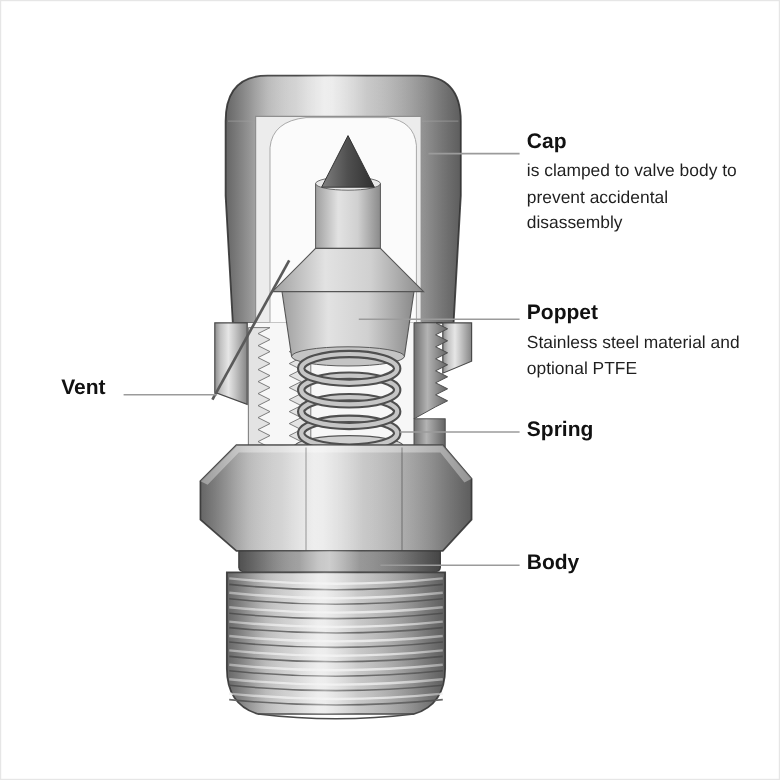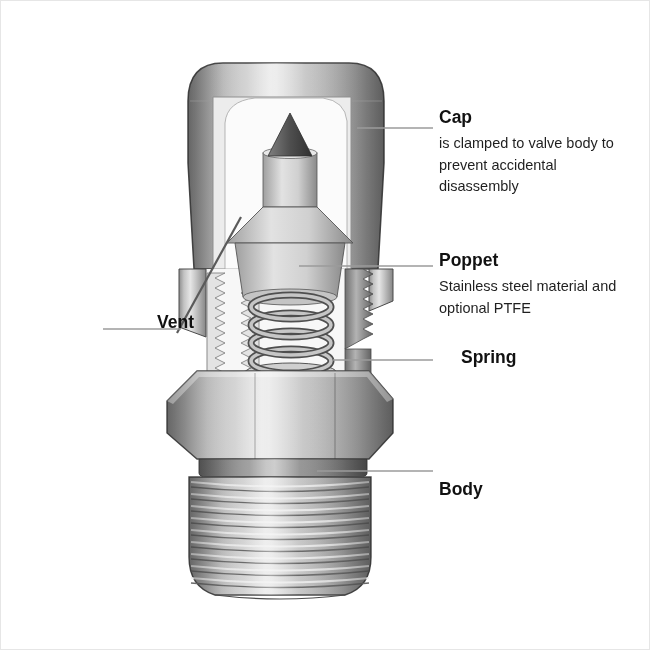--- a/index.html
+++ b/index.html
@@ -11,23 +11,23 @@
     box-sizing:border-box;
     font-family:"Liberation Sans", sans-serif;
     overflow:hidden;
   }
   #valve-svg{position:absolute;left:0;top:0;}
   .label{position:absolute;color:#1a1a1a;}
   .label-title{font-size:17.5px;font-weight:700;line-height:1.15;color:#111;}
   .label-desc{font-size:14.5px;line-height:1.48;margin-top:6px;color:#1f1f1f;}
   .label-cap{left:438px;top:106px;width:180px;}
   .label-poppet{left:438px;top:249px;width:196px;}
-  .label-spring{left:460px;top:346px;width:120px;}
-  .label-body{left:438px;top:457px;width:120px;margin-top:21px;}
-  .label-vent{left:65px;top:311px;width:128px;text-align:right;}
+  .label-spring{left:438px;top:346px;width:120px;}
+  .label-body{left:438px;top:457px;width:120px;}
+  .label-vent{left:50px;top:311px;width:128px;}
 </style>
 </head>
 <body>
 
 <div id="stage">
 
   <svg id="valve-svg" width="650" height="650" viewBox="0 0 650 650">
     <defs>
       <linearGradient id="gMetal" x1="0" y1="0" x2="1" y2="0">
         <stop offset="0" stop-color="#8d8d8d"></stop>

